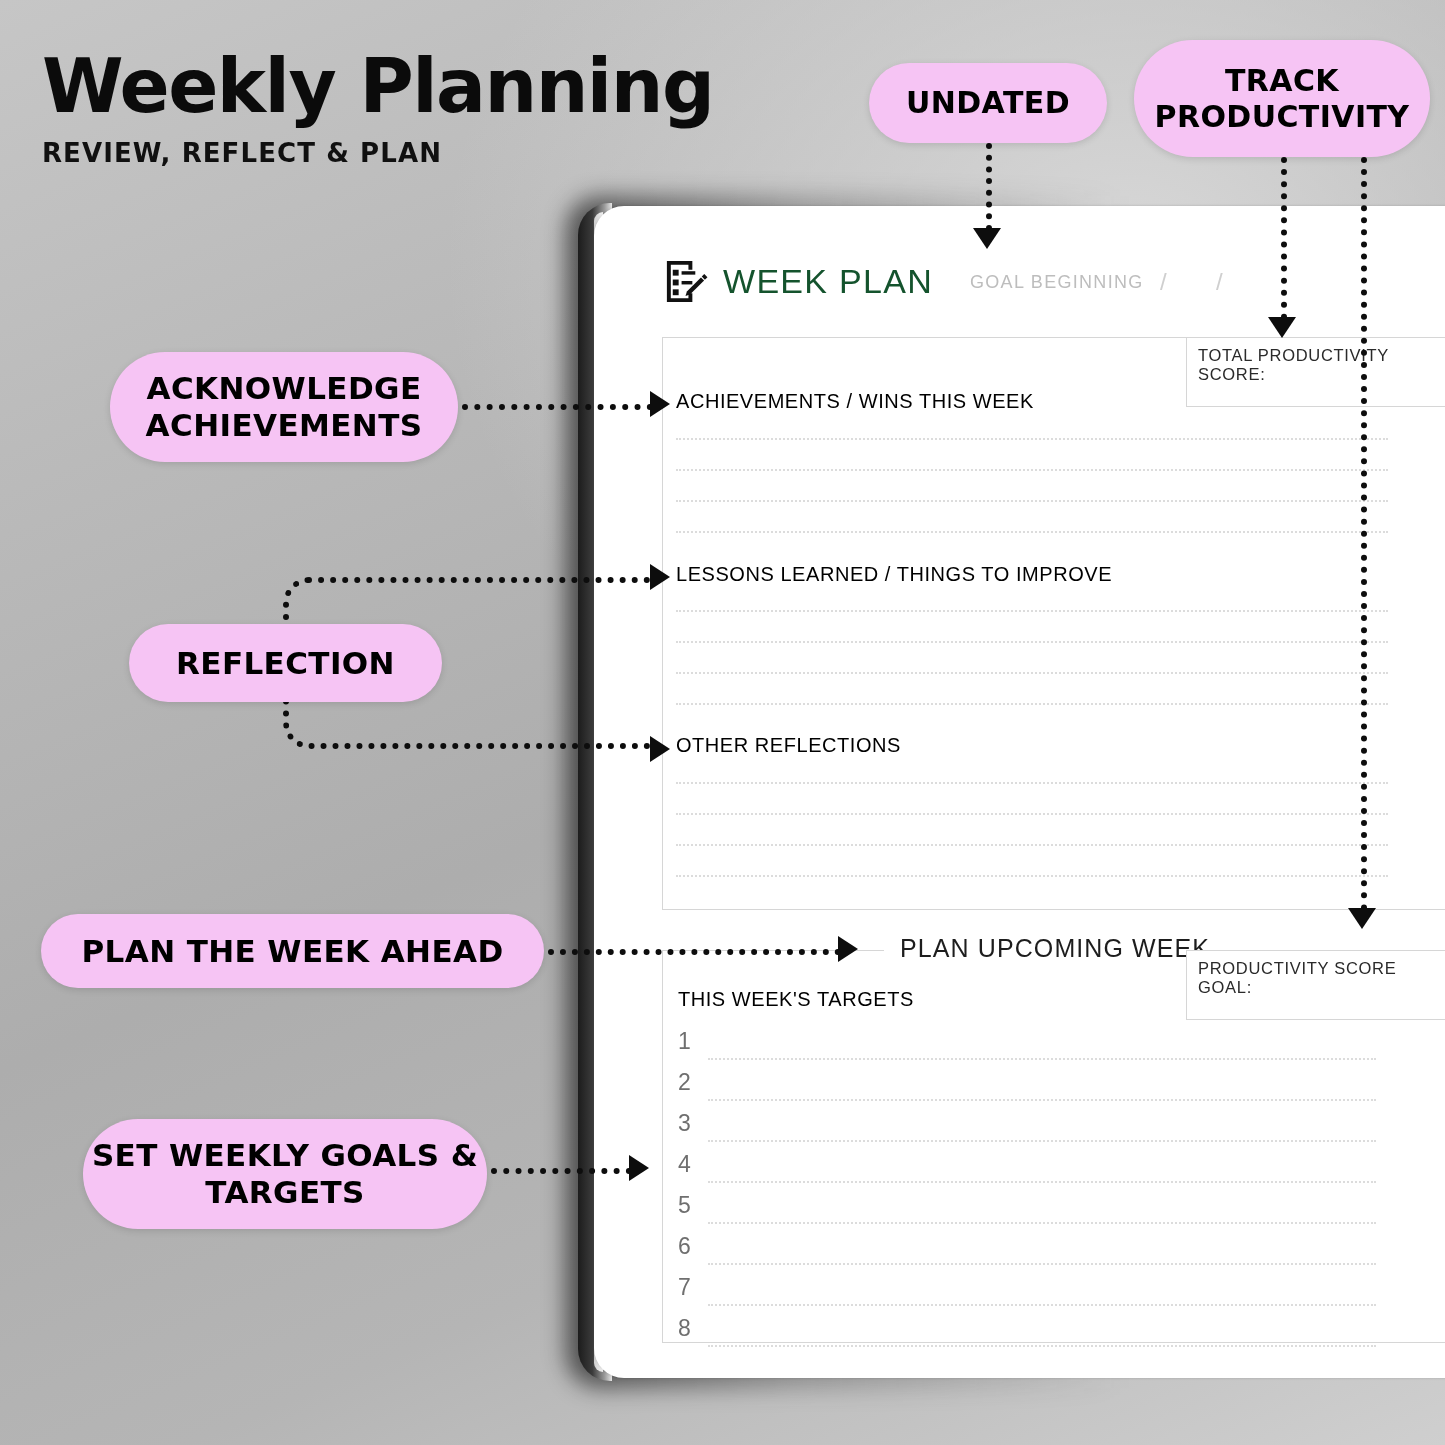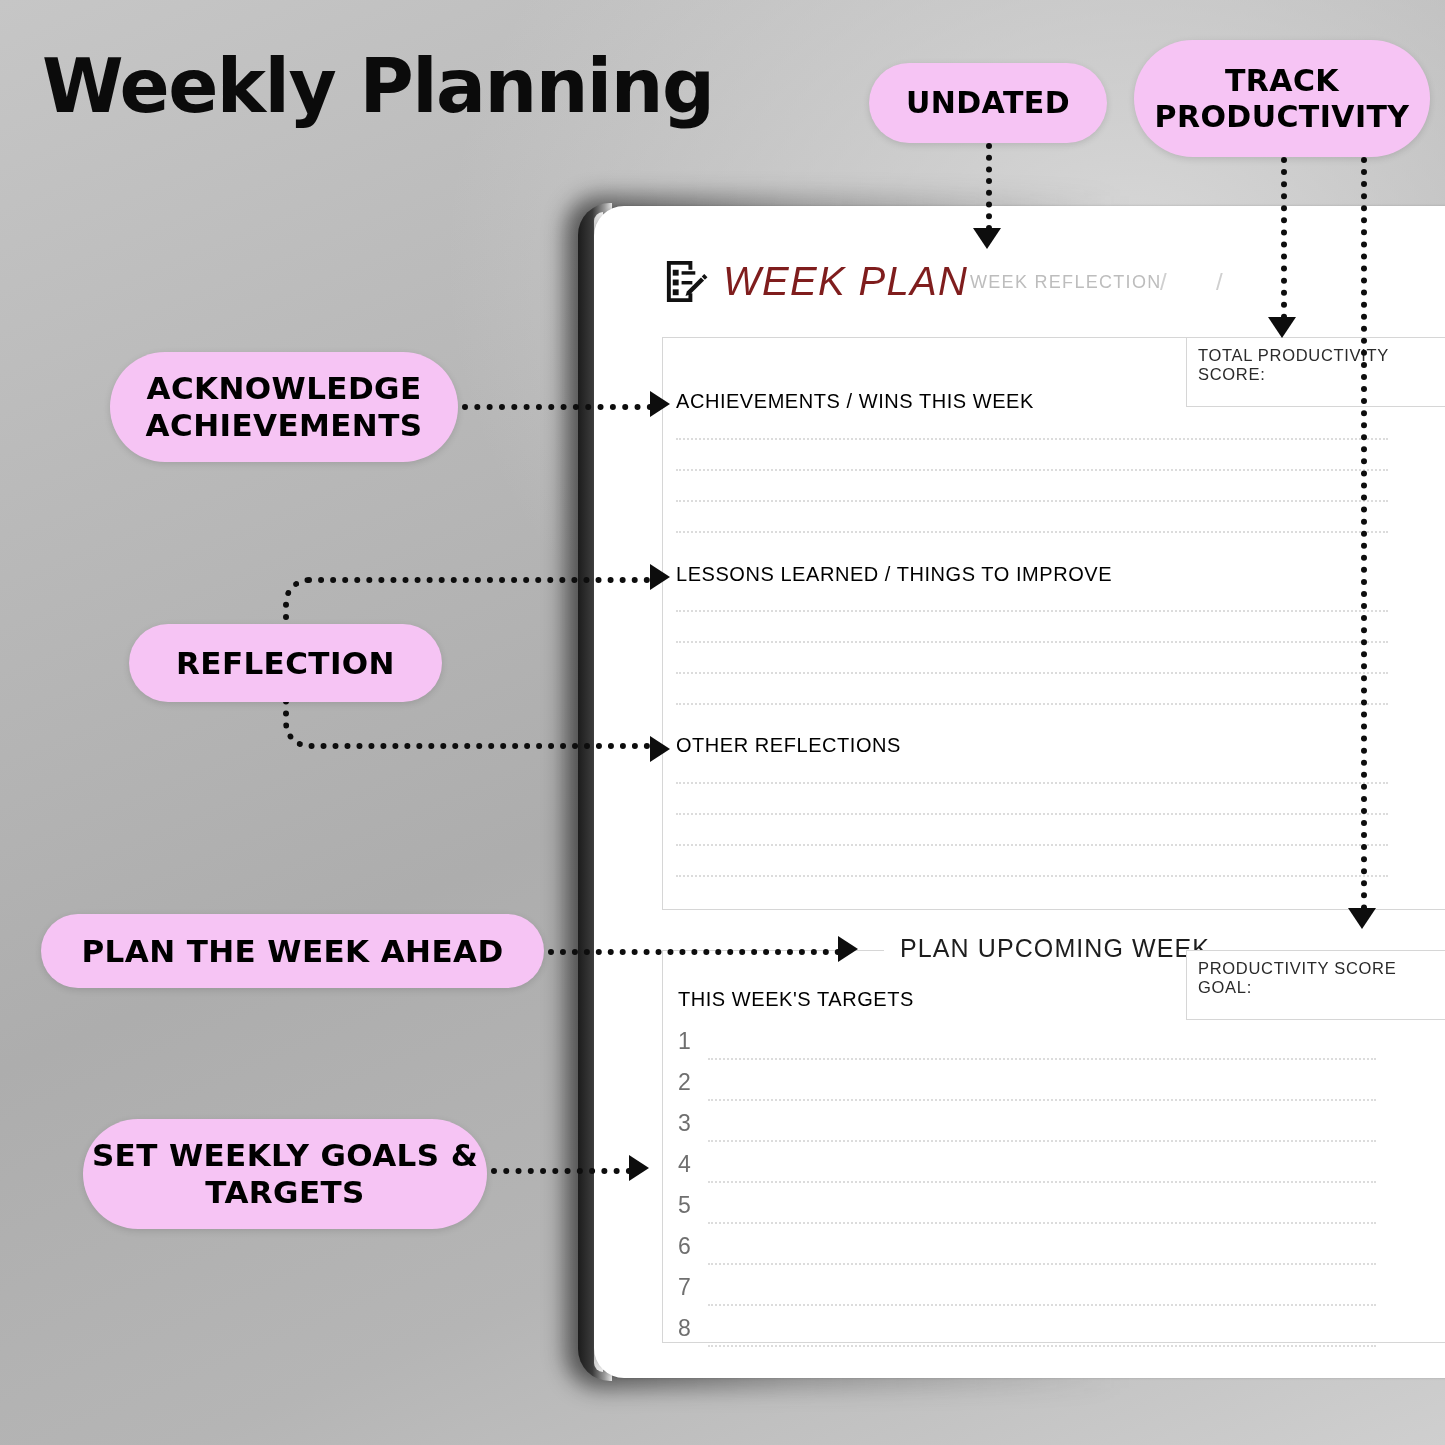--- a/index.html
+++ b/index.html
@@ -75,21 +75,21 @@
   }
   .page-edge {
     position:absolute; left:594px; top:212px; width:9px; height:1160px;
     background:linear-gradient(90deg,#cfcfcf,#f6f6f6); border-radius:30px 0 0 30px;
   }
 
   
   .pg { position:absolute; left:0; top:0; width:860px; height:1172px; color:#1a1a1a; }
   .wp-row { position:absolute; left:68px; top:52px; display:flex; align-items:center; }
   .wp-icon { width:47px; height:47px; margin-right:14px; }
-  .wp-title { font-size:40px; letter-spacing:1.3px; color:#7f1d1d; font-family:"Liberation Sans", sans-serif;font-style:italic; }
+  .wp-title { font-size:34px; letter-spacing:1.3px; color:#14532d; font-family:"Liberation Sans", sans-serif; }
   .wk-begin {
     position:absolute; left:376px; top:66px;
     font-size:18px; letter-spacing:1.3px; color:#bdbdbd;
   }
   .slash { position:absolute; font-size:24px; color:#cfcfcf; }
   #sl1 { left:566px; top:62px; }
   #sl2 { left:622px; top:62px; }
 
   .sec-title {
     position:absolute; font-size:25px; letter-spacing:1.1px; color:#1d1d1d;
@@ -132,20 +132,21 @@
   .tgt-line {
     position:absolute; left:30px; top:30px; width:668px; height:0;
     border-top:2px dotted #dcdcdc;
   }
 </style>
 </head>
 <body>
 
 <div class="hdr">
   <div class="hdr-title">Weekly Planning</div>
+  <div class="hdr-sub">REVIEW, REFLECT &amp; PLAN</div>
 </div>
 
 <div class="book-shadow"></div>
 <div class="book-spine"></div>
 <div class="page-edge"></div>
 
 <div class="page">
   <div class="pg">
 
     <div class="wp-row">
@@ -155,21 +156,21 @@
         <rect x="20" y="13.5" width="14" height="3.5" fill="#111"></rect>
         <rect x="11" y="22" width="6" height="6" fill="#111"></rect>
         <rect x="20" y="23.5" width="11" height="3.5" fill="#111"></rect>
         <rect x="11" y="32" width="6" height="6" fill="#111"></rect>
         <path d="M43.2 16.4 l3.2 3.2 -2.6 2.6 -3.2 -3.2 z" fill="#111"></path>
         <path d="M39.8 19.8 l3.2 3.2 -14.4 14.4 -4.6 1.4 1.4 -4.6 z" fill="#111"></path>
       </svg>
       <div class="wp-title">WEEK PLAN</div>
     </div>
 
-    <div class="wk-begin">WEEK REFLECTION</div>
+    <div class="wk-begin">GOAL BEGINNING</div>
     <div class="slash" id="sl1">/</div>
     <div class="slash" id="sl2">/</div>
 
     <div class="box" id="box-review"></div>
     <div class="box" id="box-score"></div>
     <div class="box-label" id="lbl-score">TOTAL PRODUCTIVITY SCORE:</div>
 
     <div class="field-label" id="fl-ach">ACHIEVEMENTS / WINS THIS WEEK</div>
     <div class="lines">
       <div class="line" style="position:absolute;left:82px;top:232px;width:712px;"></div>

